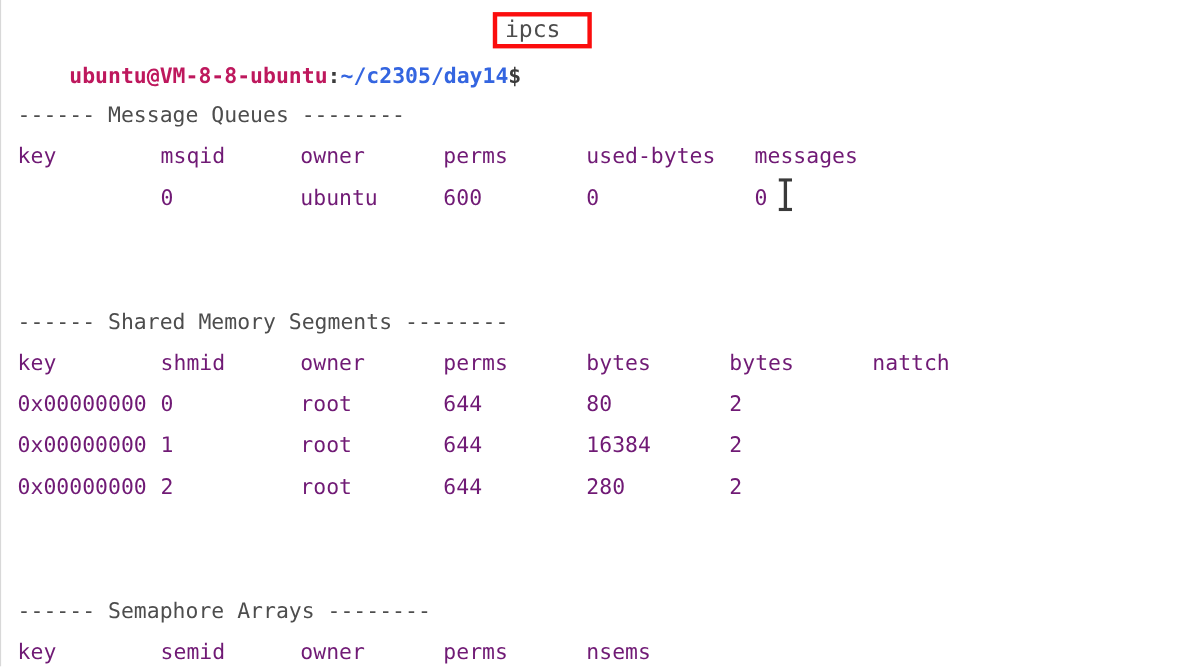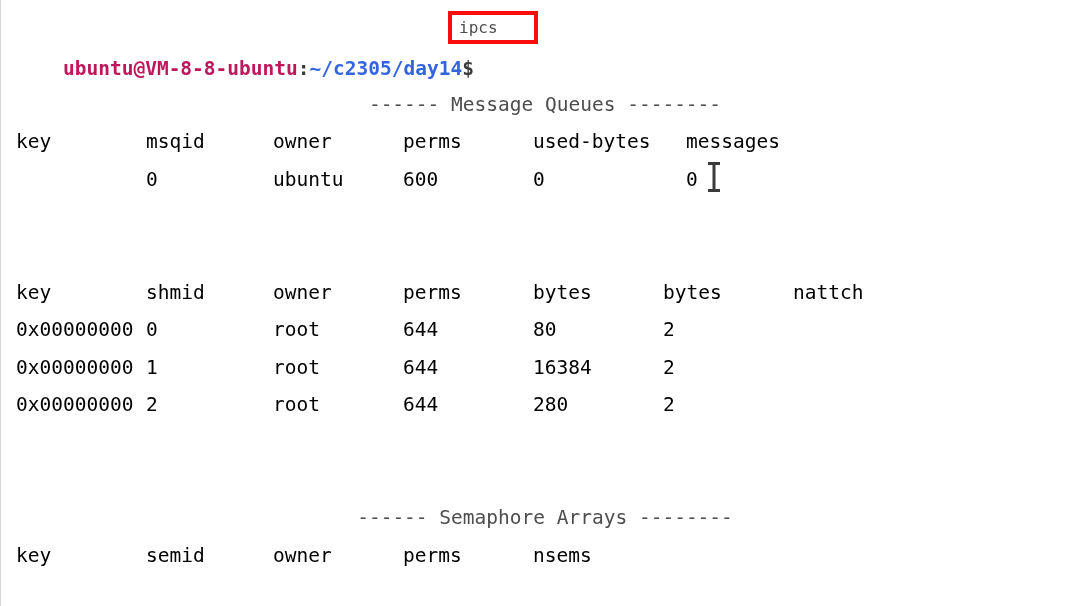--- a/index.html
+++ b/index.html
@@ -67,41 +67,41 @@
     height: 33px;
     border: 4px solid #fb0d0d;
     box-sizing: border-box;
   }
   .cmd-text {
     position: absolute;
     left: 443px;
     top: 5px;
     height: 33px;
     line-height: 33px;
-    font-size: 16px;
+    font-size: 21px;
     font-weight: normal;
     color: #4d4d4d;
     white-space: pre;
   }
 
   
   .row {
     height: 37.6px;
     line-height: 37.6px;
     font-size: 19.5px;
     white-space: pre;
-    color: #000000;
+    color: #701a75;
     position: relative;
   }
   .cell {
     position: absolute;
     top: 0;
     white-space: pre;
   }
-  .sec-head { color: #4d4d4d; text-align: center; }
+  .sec-head { color: #4d4d4d; }
 
   
   .ibeam {
     position: absolute;
     left: 707px;
     top: 162px;
     width: 14px;
     height: 30px;
     pointer-events: none;
   }
@@ -134,20 +134,21 @@
     <span class="cell" style="left:130px">0</span>
     <span class="cell" style="left:257px">ubuntu</span>
     <span class="cell" style="left:387px">600</span>
     <span class="cell" style="left:517px">0</span>
     <span class="cell" style="left:670px">0</span>
   </div>
 
   <div class="line blank">&nbsp;</div>
   <div class="line blank">&nbsp;</div>
 
+  <div class="row sec-head">------ Shared Memory Segments --------</div>
   <div class="row">
     <span class="cell" style="left:0px">key</span>
     <span class="cell" style="left:130px">shmid</span>
     <span class="cell" style="left:257px">owner</span>
     <span class="cell" style="left:387px">perms</span>
     <span class="cell" style="left:517px">bytes</span>
     <span class="cell" style="left:647px">bytes</span>
     <span class="cell" style="left:777px">nattch</span>
   </div>
   <div class="row">

